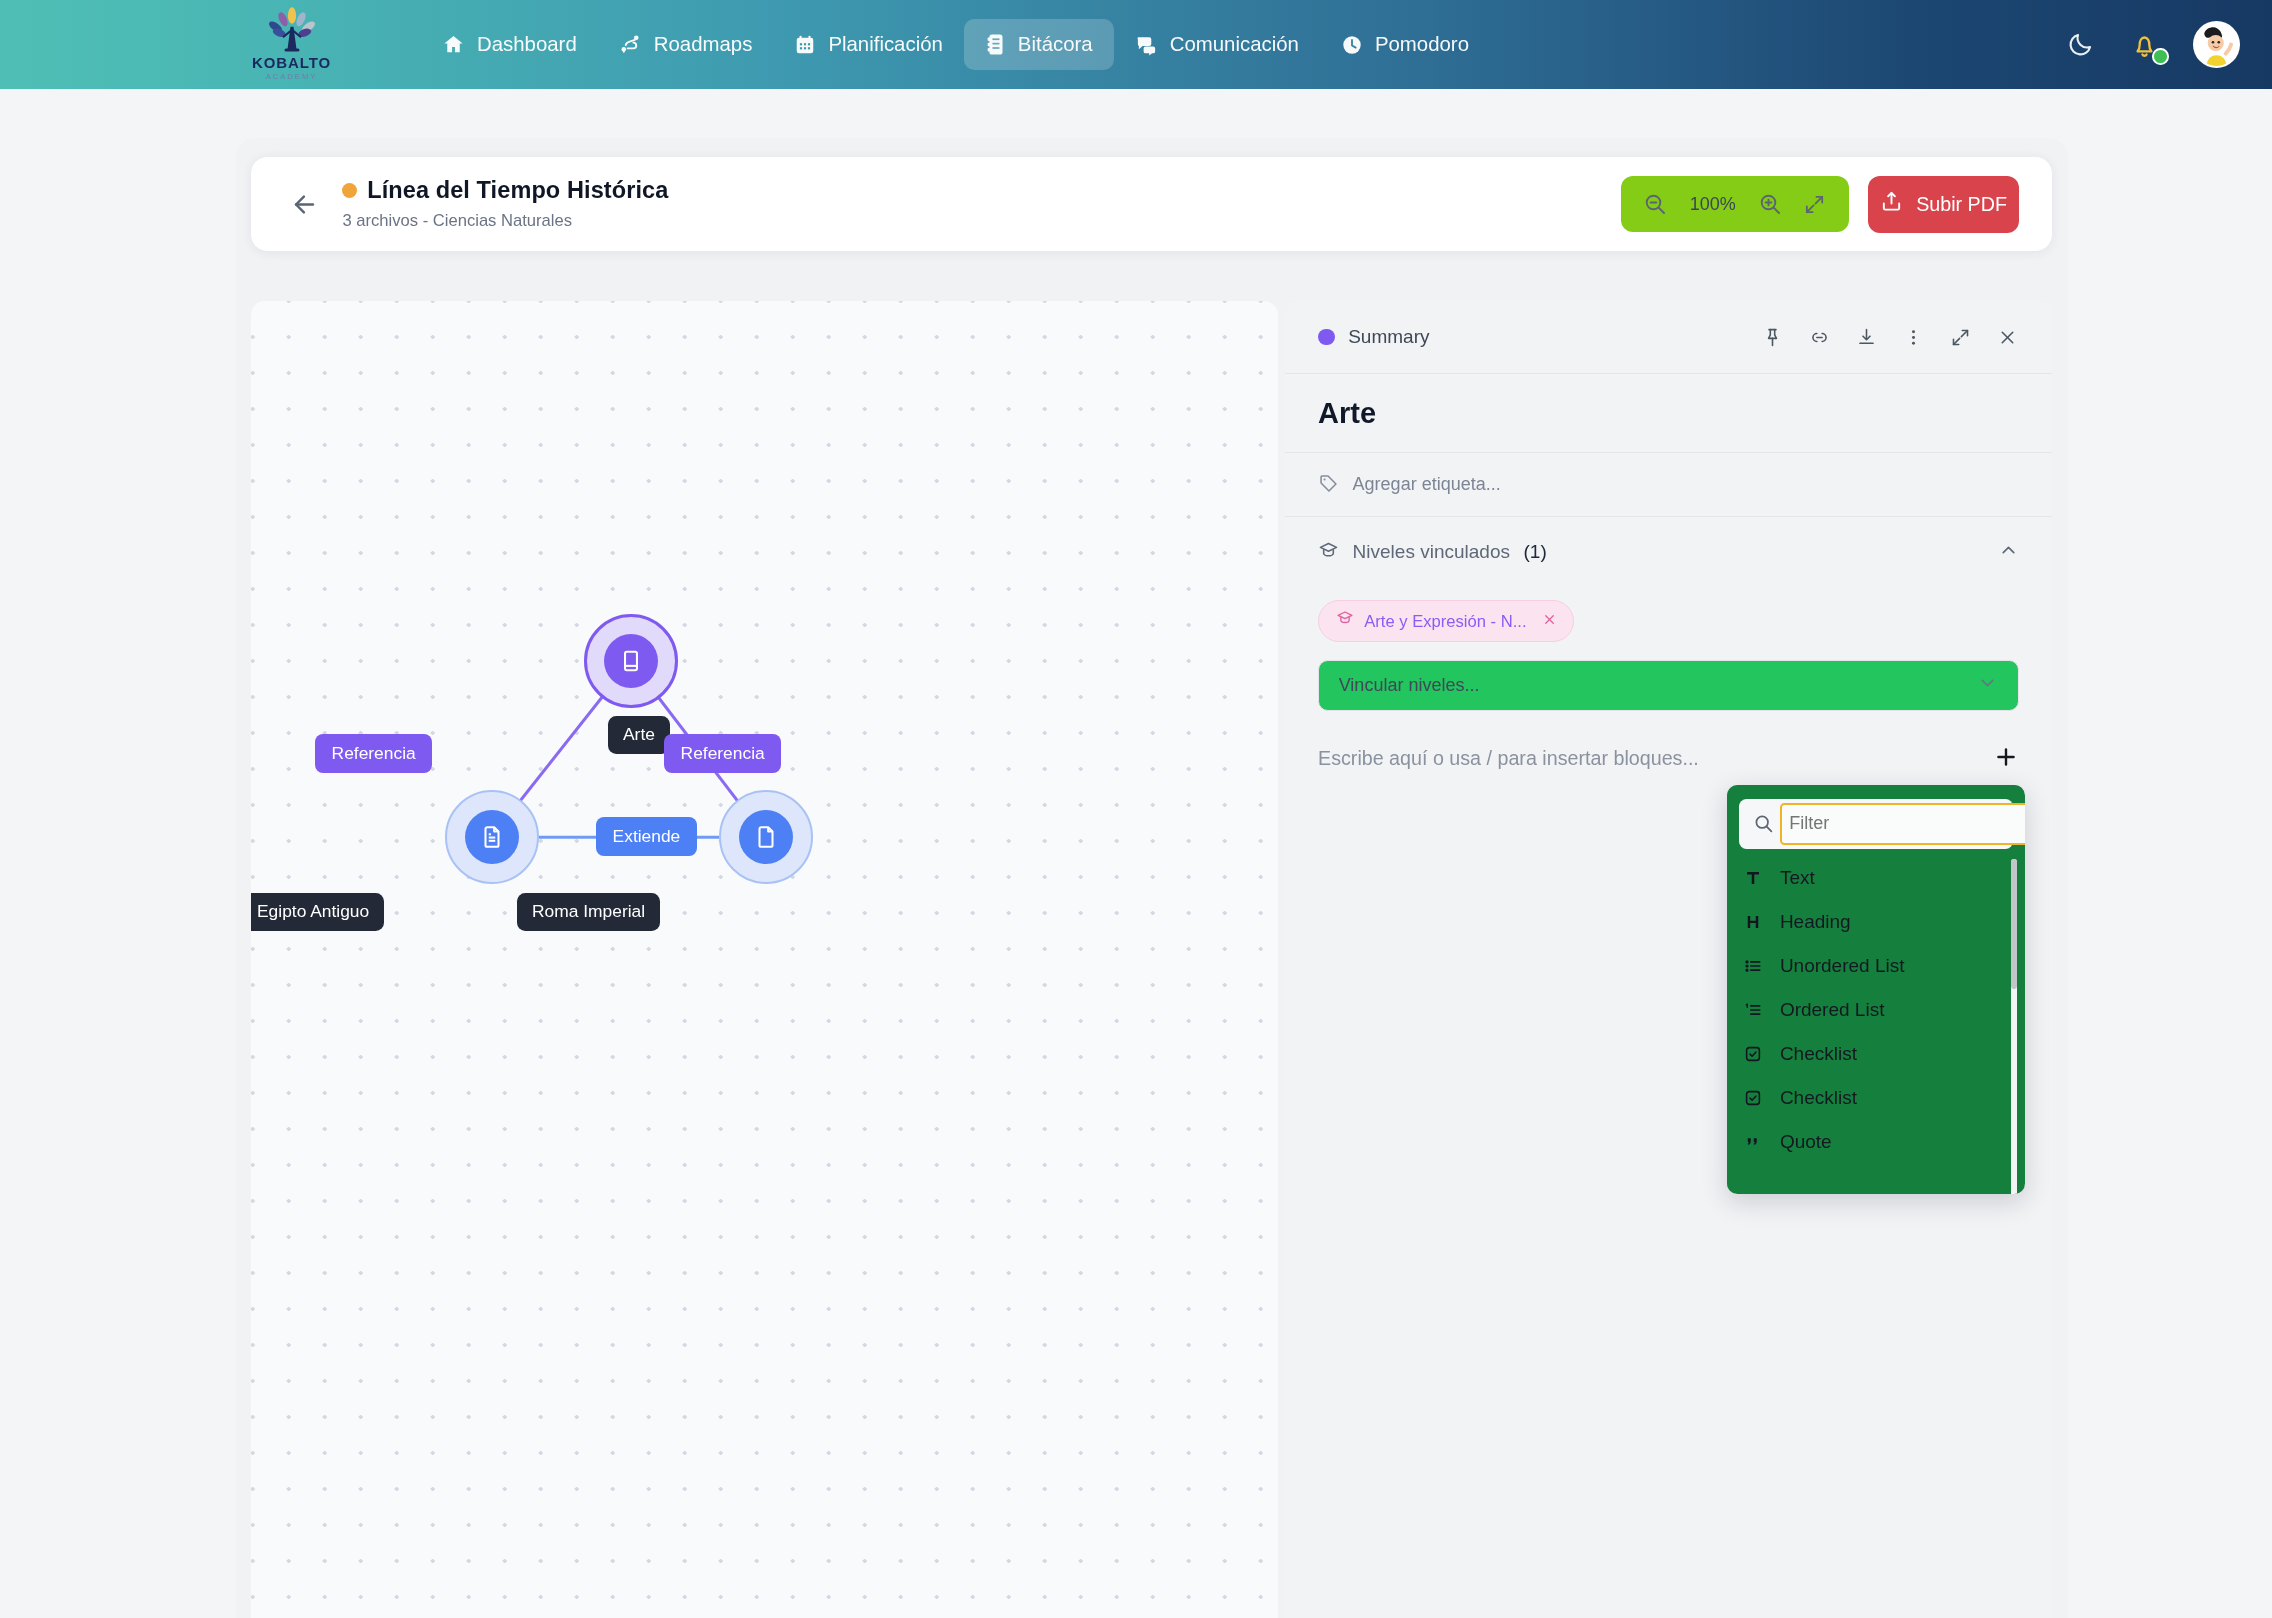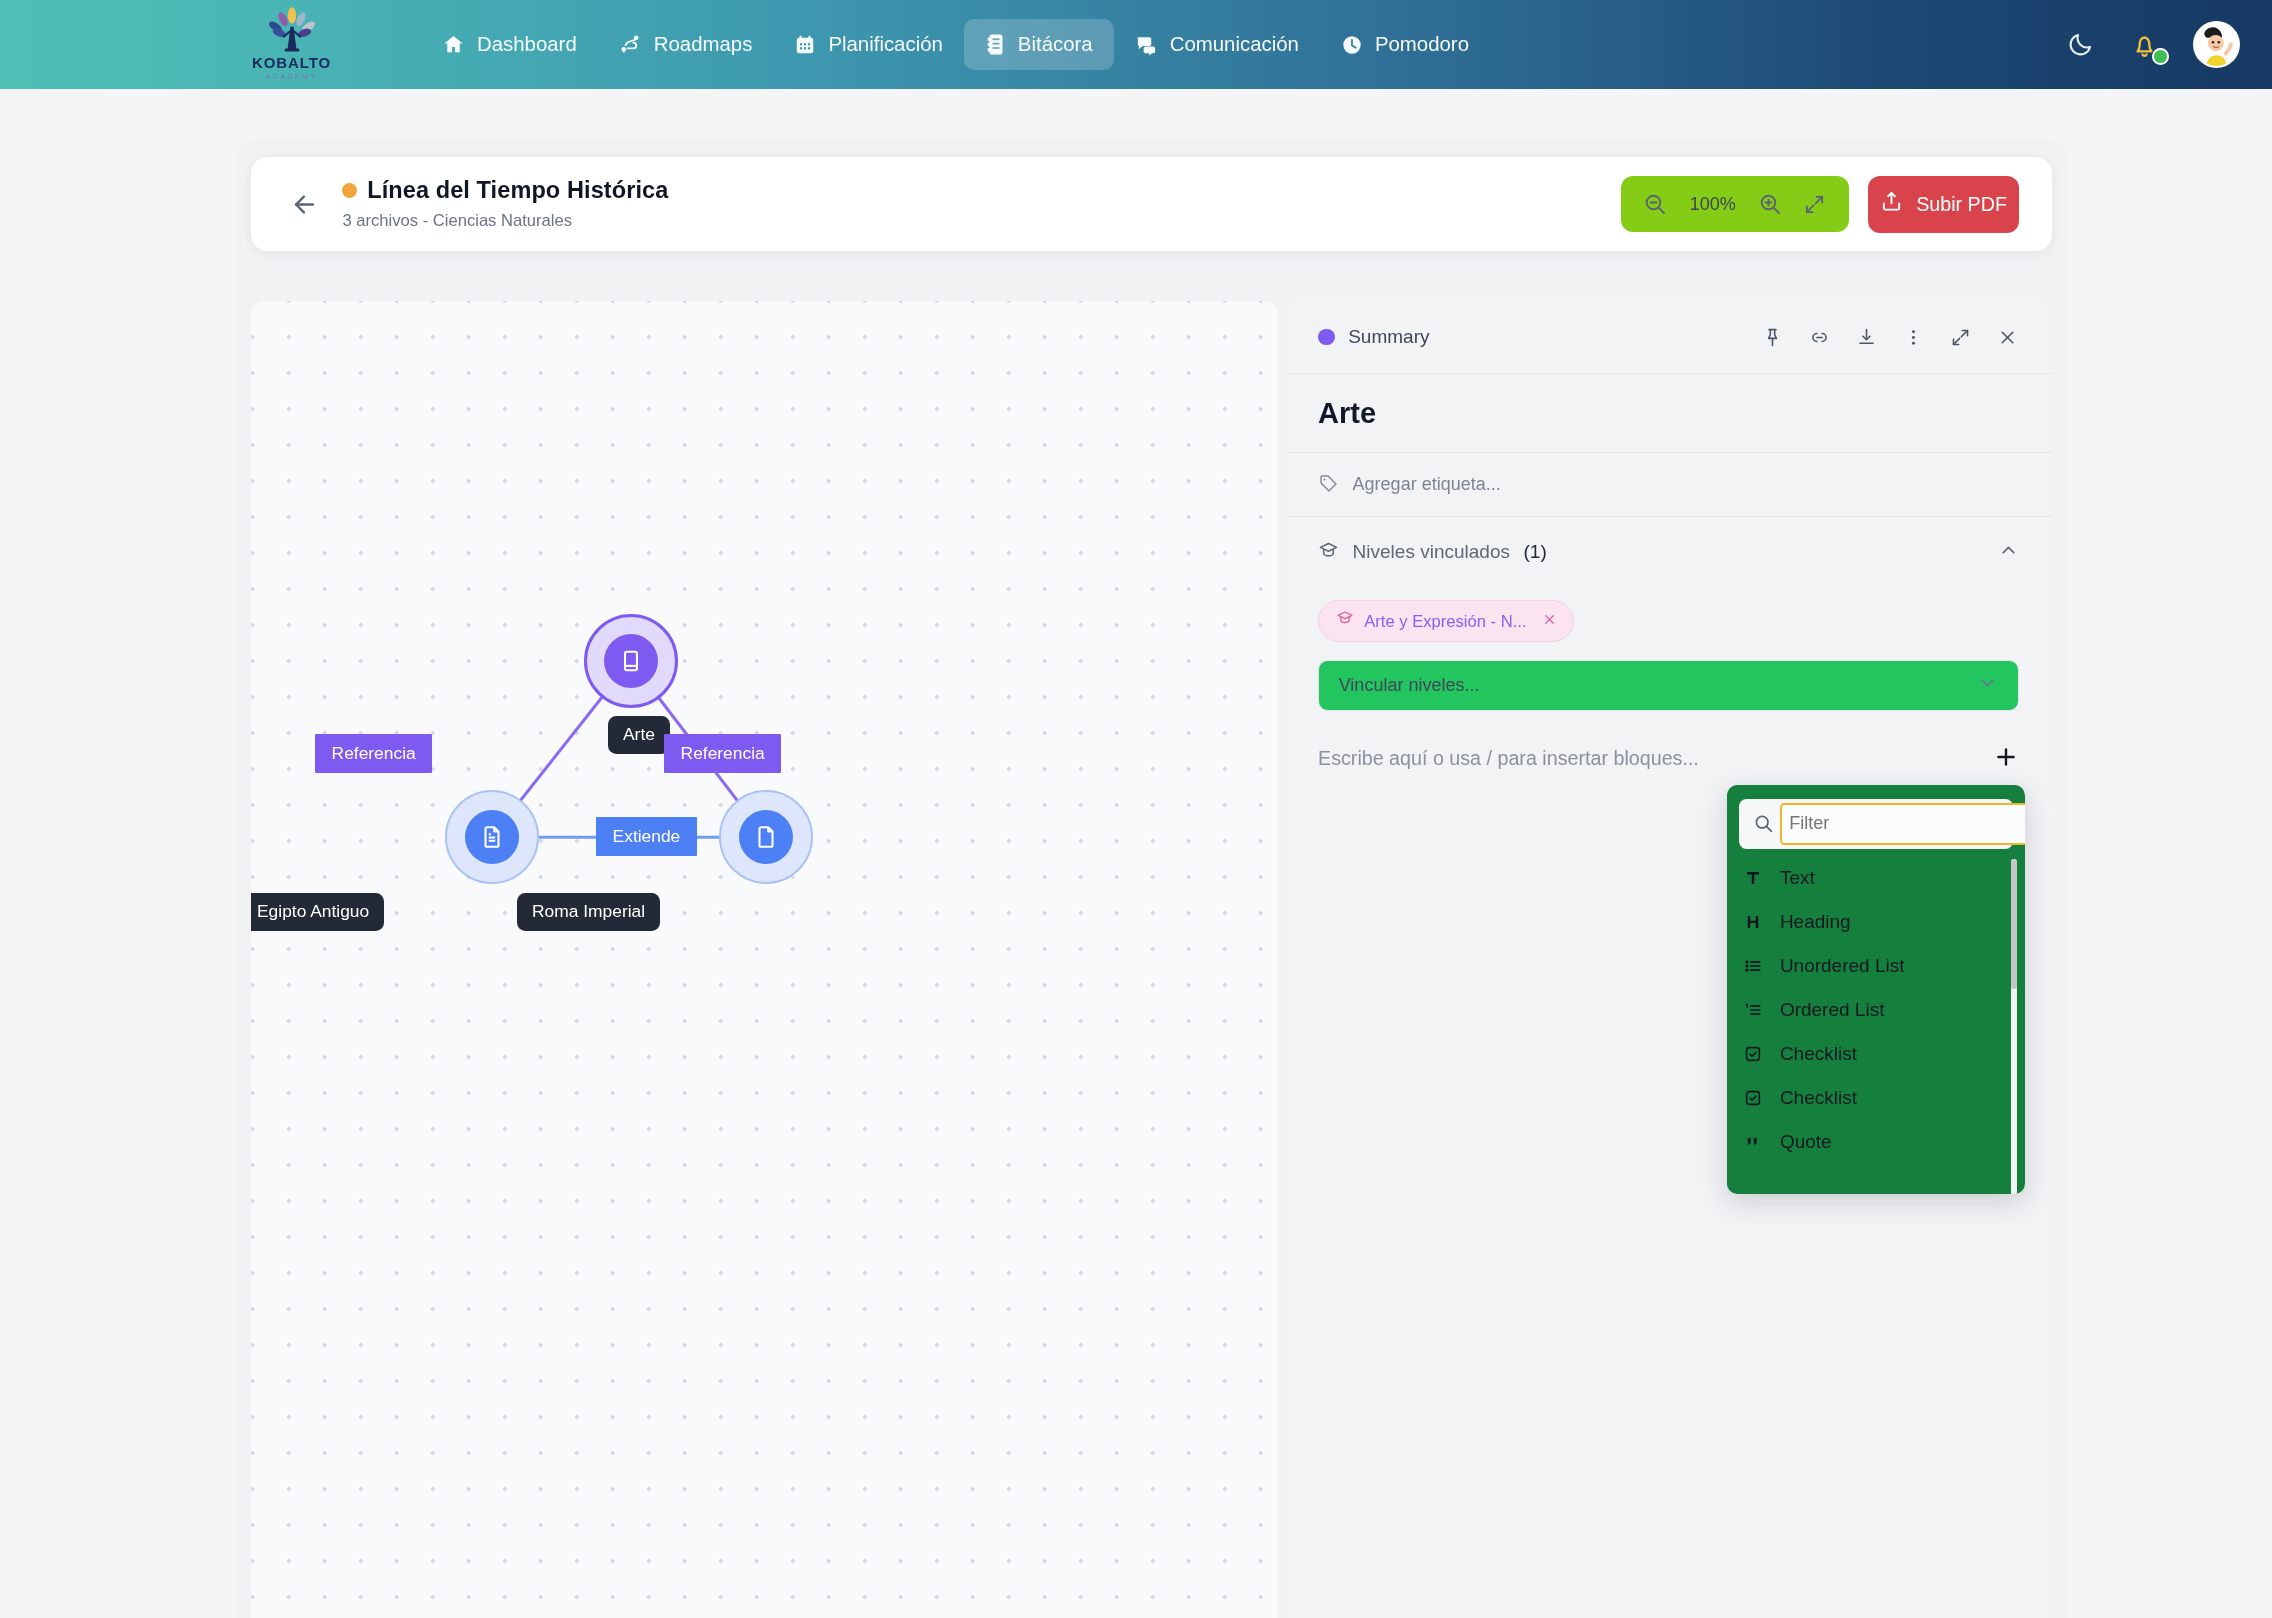--- a/index.html
+++ b/index.html
@@ -128,21 +128,21 @@
     position: absolute; border-radius: 50%;
     display: flex; align-items: center; justify-content: center;
   }
   .node-label {
     position: absolute; background: #232936; color: #ffffff;
     font-size: 17.4px; padding: 8.3px 15px; border-radius: 8.3px;
     white-space: nowrap;
   }
   .edge-label {
     position: absolute; color: #ffffff; font-size: 17.4px;
-    padding: 9px 16.6px; border-radius: 1px; white-space: nowrap;
+    padding: 9px 16.6px; border-radius: 8px; white-space: nowrap;
   }
   .edge-label.purple { background: #7f5af0; }
   .edge-label.blue { background: #4d7ff5; }
 
   
   .panel {
     position: absolute; left: 1285px; top: 301px;
     width: 767px; height: 1318px;
     background: #f2f3f5; border-radius: 13.6px 13.6px 0 0;
     overflow: hidden;

